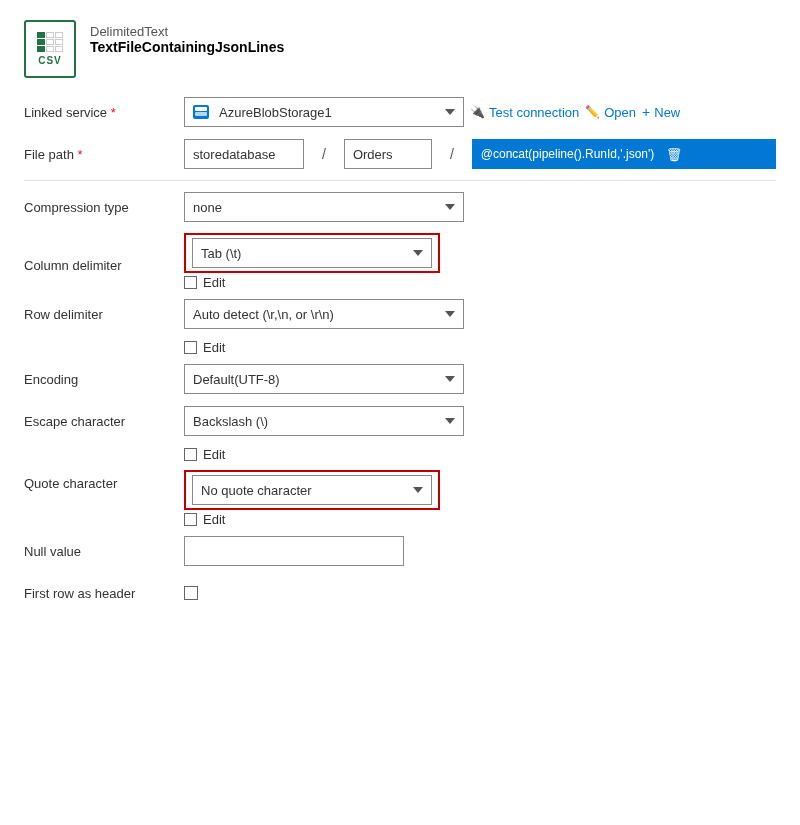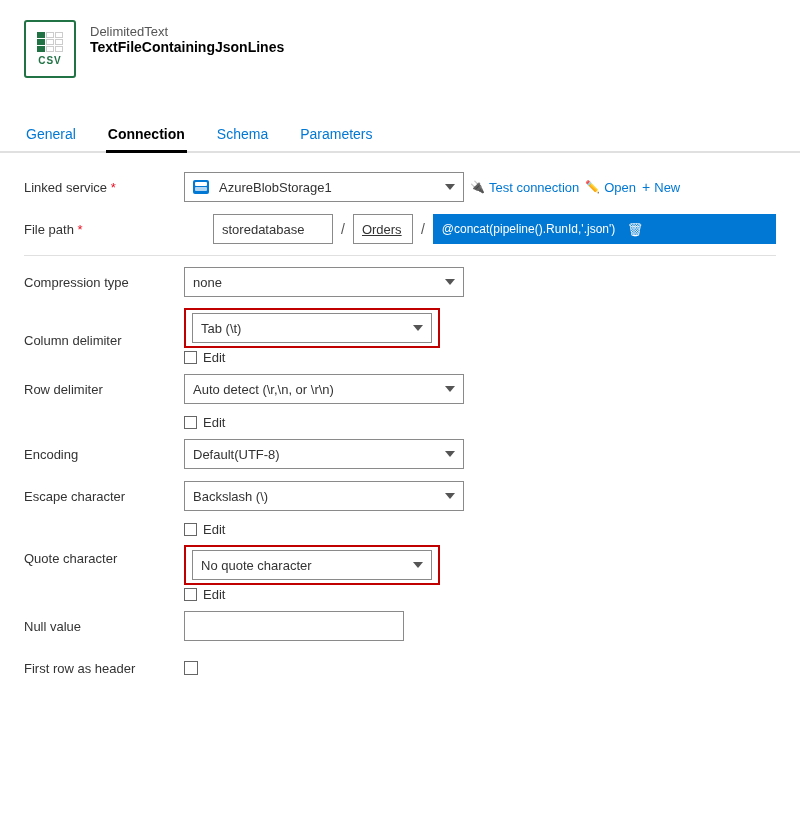--- a/index.html
+++ b/index.html
@@ -327,26 +327,20 @@
         <div class="csv-icon-cell white"></div>
       </div>
       <div class="csv-label">CSV</div>
     </div>
     <div class="header-text">
       <div class="type-label">DelimitedText</div>
       <div class="name-label">TextFileContainingJsonLines</div>
     </div>
   </div>
 
-  <div class="tabs-container">
-    <span class="tab" style="color:#0078d4;">General</span>
-    <span class="tab active">Connection</span>
-    <span class="tab" style="color:#0078d4;">Schema</span>
-    <span class="tab" style="color:#0078d4;">Parameters</span>
-  </div>
 
   <div class="form-area">
 
     <div class="form-row">
       <div class="label-col">
         <span>Linked service</span> <span class="required-star">*</span>
       </div>
       <div class="control-col">
         <div class="dropdown dropdown-wide">
           <div style="display:flex;align-items:center;gap:6px;">
@@ -372,24 +366,24 @@
           <span class="icon-plus">+</span>
           <span>New</span>
         </span>
       </div>
     </div>
 
     <div class="form-row">
       <div class="label-col">
         <span>File path</span> <span class="required-star">*</span>
       </div>
-      <div class="control-col" style="gap:2px;flex-wrap:nowrap;margin-left:29px;">
+      <div class="control-col" style="gap:12px;flex-wrap:nowrap;">
         <input class="path-input" type="text" value="storedatabase" style="width: 120px;">
         <span class="path-separator">/</span>
-        <input class="path-input" type="text" value="Orders" style="width: 60px; text-decoration: underline;">
+        <input class="path-input" type="text" value="Orders" style="width: 88px;">
         <span class="path-separator">/</span>
         <div class="path-formula">
           <span>@concat(pipeline().RunId,'.json')</span>
           <button class="delete-icon">
             <span class="icon-trash">🗑</span>
           </button>
         </div>
       </div>
     </div>
 

